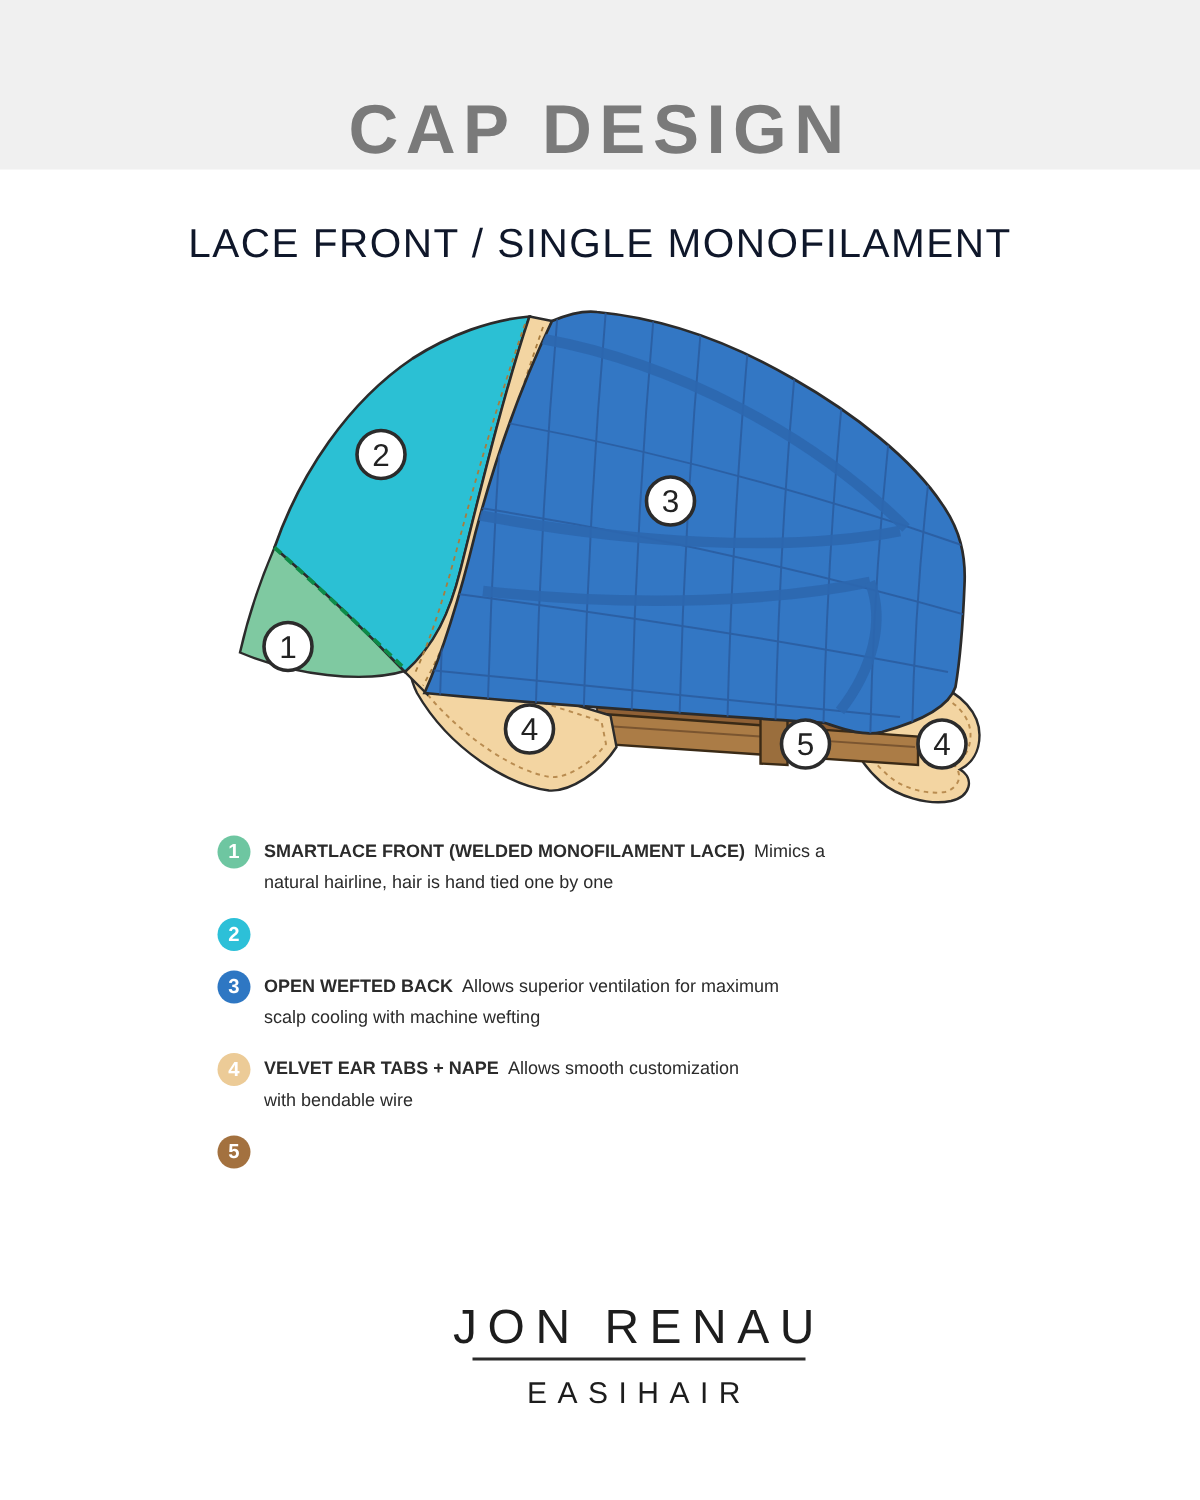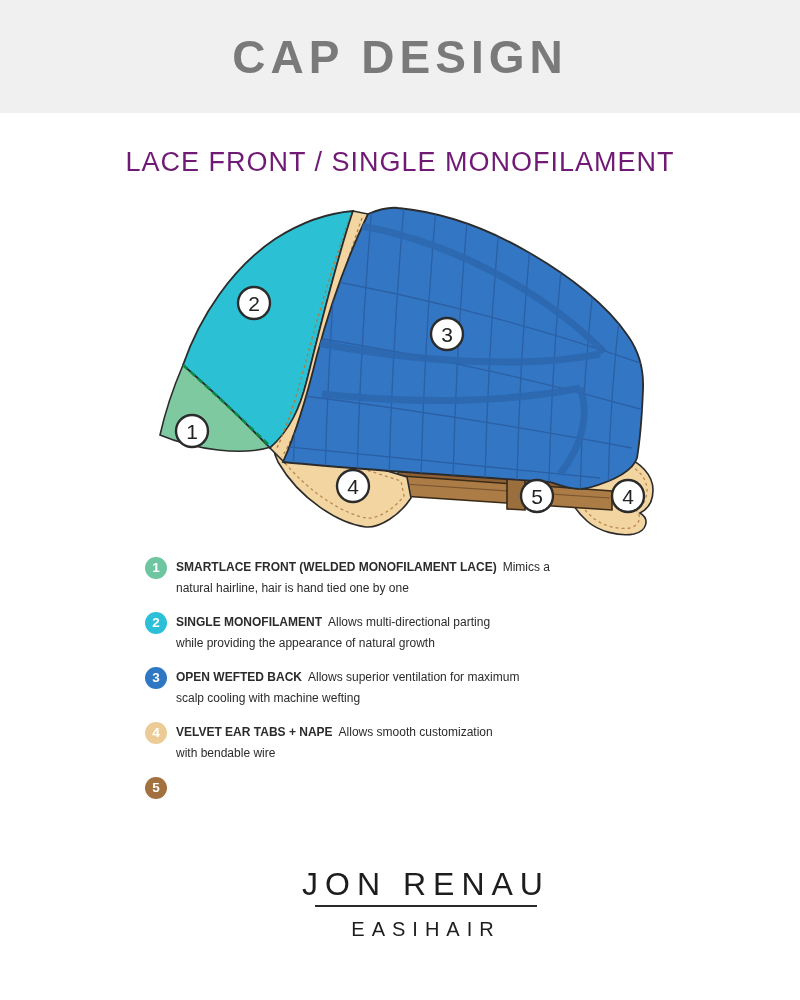--- a/index.html
+++ b/index.html
@@ -3,29 +3,29 @@
 <meta charset="utf-8">
 <style>
   html,body{margin:0;padding:0;background:#fff;}
   .page{
     position:relative;width:800px;height:1000px;background:#ffffff;
     font-family:"Liberation Sans", sans-serif;overflow:hidden;
   }
   
   .header-band{
     position:absolute;left:0;top:0;width:800px;height:113px;
-    background:#f0f0f0;display:flex;align-items:center;justify-content:center;
+    background:#f0f0f0;display:flex;align-items:flex-end;justify-content:center;
   }
   .page-title{
     font-size:46px;font-weight:bold;letter-spacing:5px;color:#7a7a7a;margin:0;
   }
   
   .subtitle{
     position:absolute;left:0;top:147px;width:800px;text-align:center;
-    font-size:27px;letter-spacing:1px;color:#701a75;font-weight:400;
+    font-size:27px;letter-spacing:1px;color:#0f172a;font-weight:400;
   }
   
   .diagram-wrap{position:absolute;left:130px;top:200px;width:560px;height:340px;}
   
   .legend{position:absolute;left:145px;top:557px;width:540px;}
   .legend-item{display:flex;align-items:flex-start;margin-bottom:13px;}
   .legend-bullet{
     flex:0 0 22px;width:22px;height:22px;border-radius:50%;
     color:#ffffff;font-size:13.5px;font-weight:bold;line-height:22px;
     text-align:center;margin-right:9px;margin-top:0px;
@@ -167,22 +167,20 @@
   <div class="legend">
 
     <div class="legend-item">
       <div class="legend-bullet" style="background: rgb(110, 198, 161);">1</div>
       <div class="legend-text"><span class="legend-title">SMARTLACE FRONT (WELDED MONOFILAMENT LACE)</span><span class="legend-desc">Mimics a
 natural hairline, hair is hand tied one by one</span></div>
     </div>
 
     <div class="legend-item">
       <div class="legend-bullet" style="background: rgb(44, 192, 216);">2</div>
-      <div class="legend-text"><span class="legend-title">SINGLE MONOFILAMENT</span><span class="legend-desc">Allows multi-directional parting
-while providing the appearance of natural growth</span></div>
     </div>
 
     <div class="legend-item">
       <div class="legend-bullet" style="background: rgb(46, 119, 195);">3</div>
       <div class="legend-text"><span class="legend-title">OPEN WEFTED BACK</span><span class="legend-desc">Allows superior ventilation for maximum
 scalp cooling  with machine wefting</span></div>
     </div>
 
     <div class="legend-item">
       <div class="legend-bullet" style="background: rgb(236, 203, 151);">4</div>

